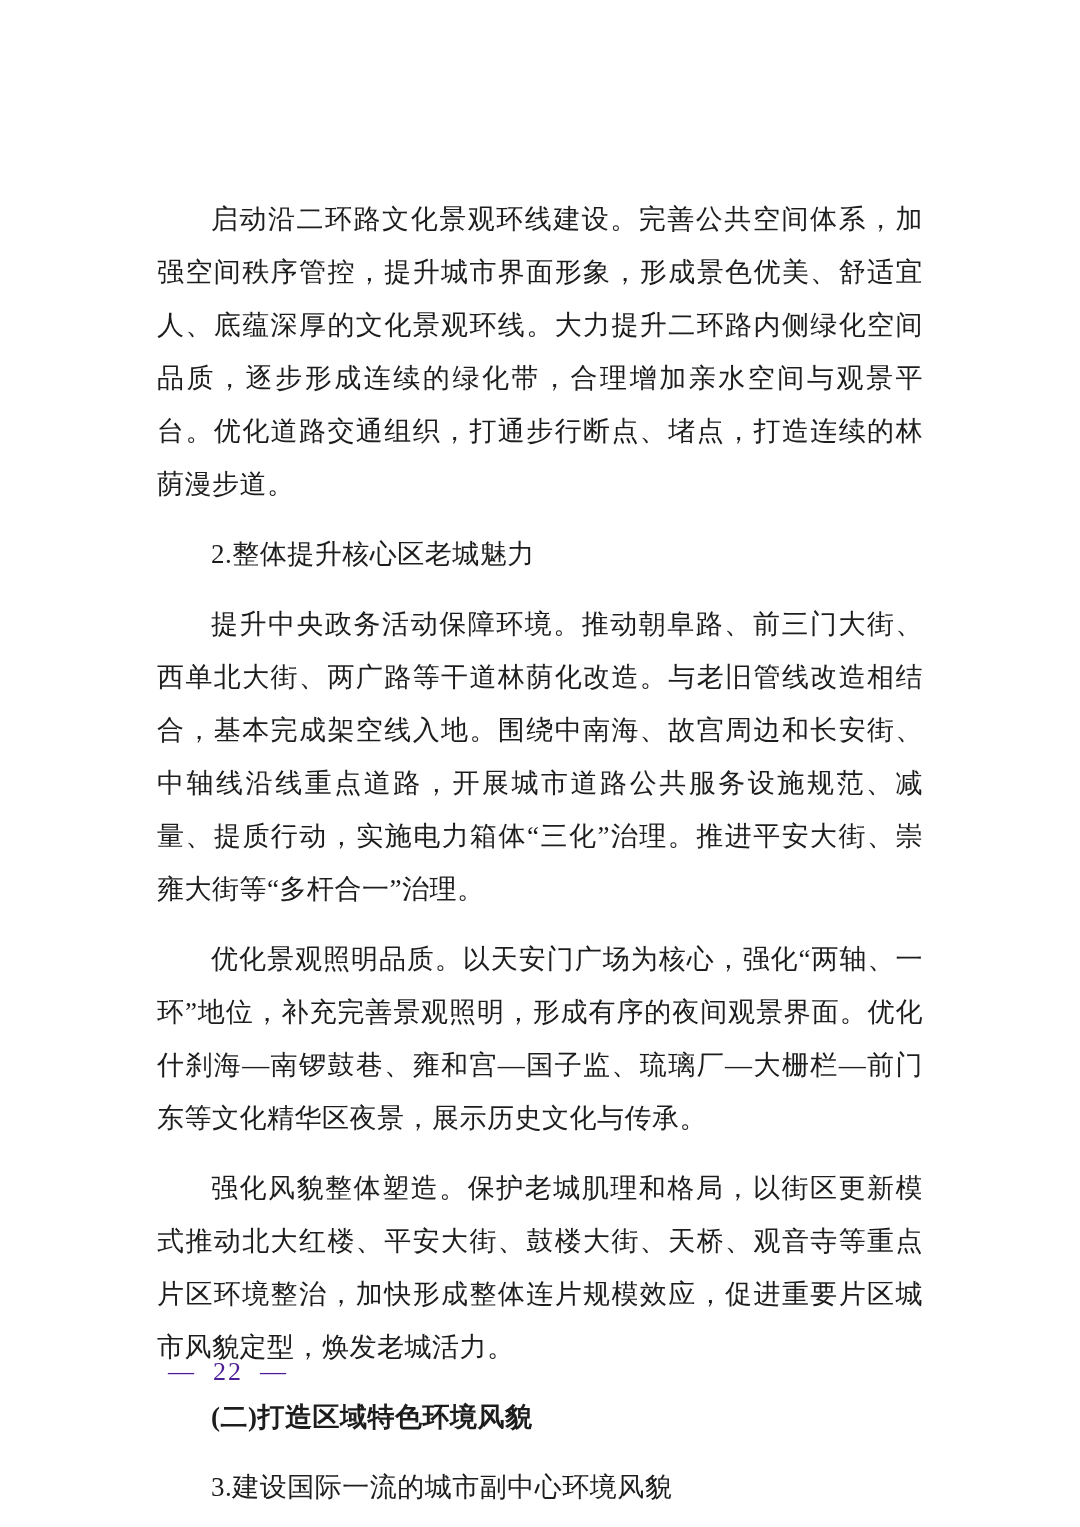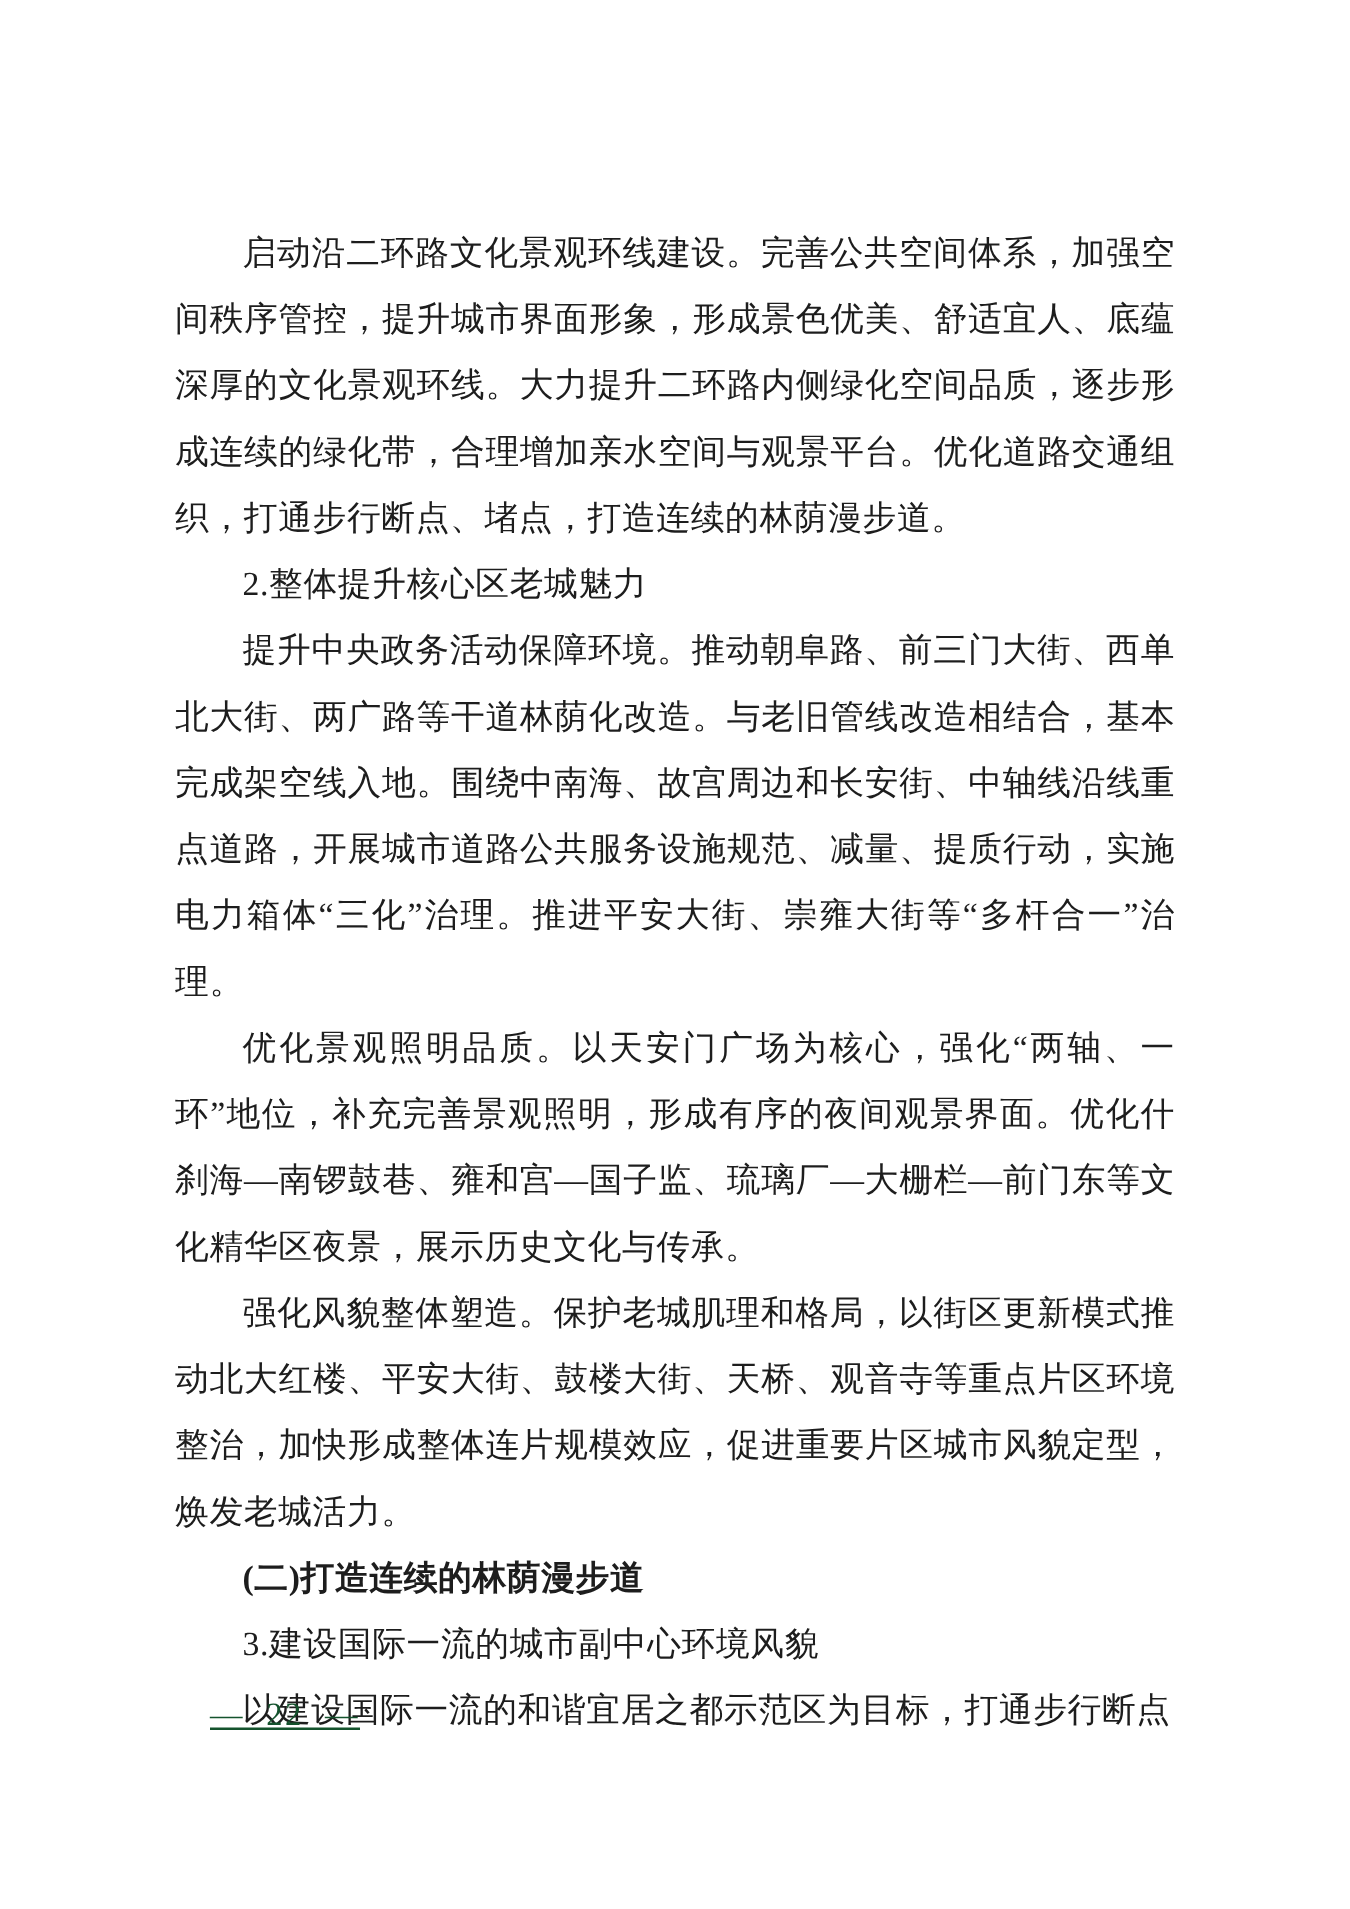--- a/index.html
+++ b/index.html
@@ -20,21 +20,21 @@
     inset: 0;
     background: #ffffff;
   }
   .text-block {
     position: absolute;
     left: 140px;
     top: 176px;
     width: 800px;
   }
   .text-block p {
-    margin: 0;
+    margin: 17px;
     font-size: 27px;
     line-height: 53px;
     letter-spacing: 0.5px;
     text-align: justify;
     text-justify: inter-character;
     text-indent: 2em;
     word-break: break-all;
     overflow-wrap: anywhere;
   }
   .heading2 {
@@ -42,34 +42,33 @@
   }
   .heading3 {
     font-weight: normal;
   }
   .page-footer {
     position: absolute;
     left: 168px;
     top: 1352px;
     font-size: 26px;
     line-height: 40px;
-    color: #14532d;
+    color: #4c1d95;
     letter-spacing: 2px;
     white-space: pre;
-    text-decoration: underline;
   }
 </style>
 </head>
 <body>
 
 <div class="page">
   <div class="text-block">
     <p>启动沿二环路文化景观环线建设。完善公共空间体系，加强空间秩序管控，提升城市界面形象，形成景色优美、舒适宜人、底蕴深厚的文化景观环线。大力提升二环路内侧绿化空间品质，逐步形成连续的绿化带，合理增加亲水空间与观景平台。优化道路交通组织，打通步行断点、堵点，打造连续的林荫漫步道。</p>
     <p class="heading3">2.整体提升核心区老城魅力</p>
     <p>提升中央政务活动保障环境。推动朝阜路、前三门大街、西单北大街、两广路等干道林荫化改造。与老旧管线改造相结合，基本完成架空线入地。围绕中南海、故宫周边和长安街、中轴线沿线重点道路，开展城市道路公共服务设施规范、减量、提质行动，实施电力箱体“三化”治理。推进平安大街、崇雍大街等“多杆合一”治理。</p>
     <p>优化景观照明品质。以天安门广场为核心，强化“两轴、一环”地位，补充完善景观照明，形成有序的夜间观景界面。优化什刹海—南锣鼓巷、雍和宫—国子监、琉璃厂—大栅栏—前门东等文化精华区夜景，展示历史文化与传承。</p>
     <p>强化风貌整体塑造。保护老城肌理和格局，以街区更新模式推动北大红楼、平安大街、鼓楼大街、天桥、观音寺等重点片区环境整治，加快形成整体连片规模效应，促进重要片区城市风貌定型，焕发老城活力。</p>
-    <p class="heading2">(二)打造连续的林荫漫步道</p>
+    <p class="heading2">(二)打造区域特色环境风貌</p>
     <p class="heading3">3.建设国际一流的城市副中心环境风貌</p>
     <p>以建设国际一流的和谐宜居之都示范区为目标，打通步行断点</p>
   </div>
   <div class="page-footer">—  22  —</div>
 </div>
 
 </body></html>

